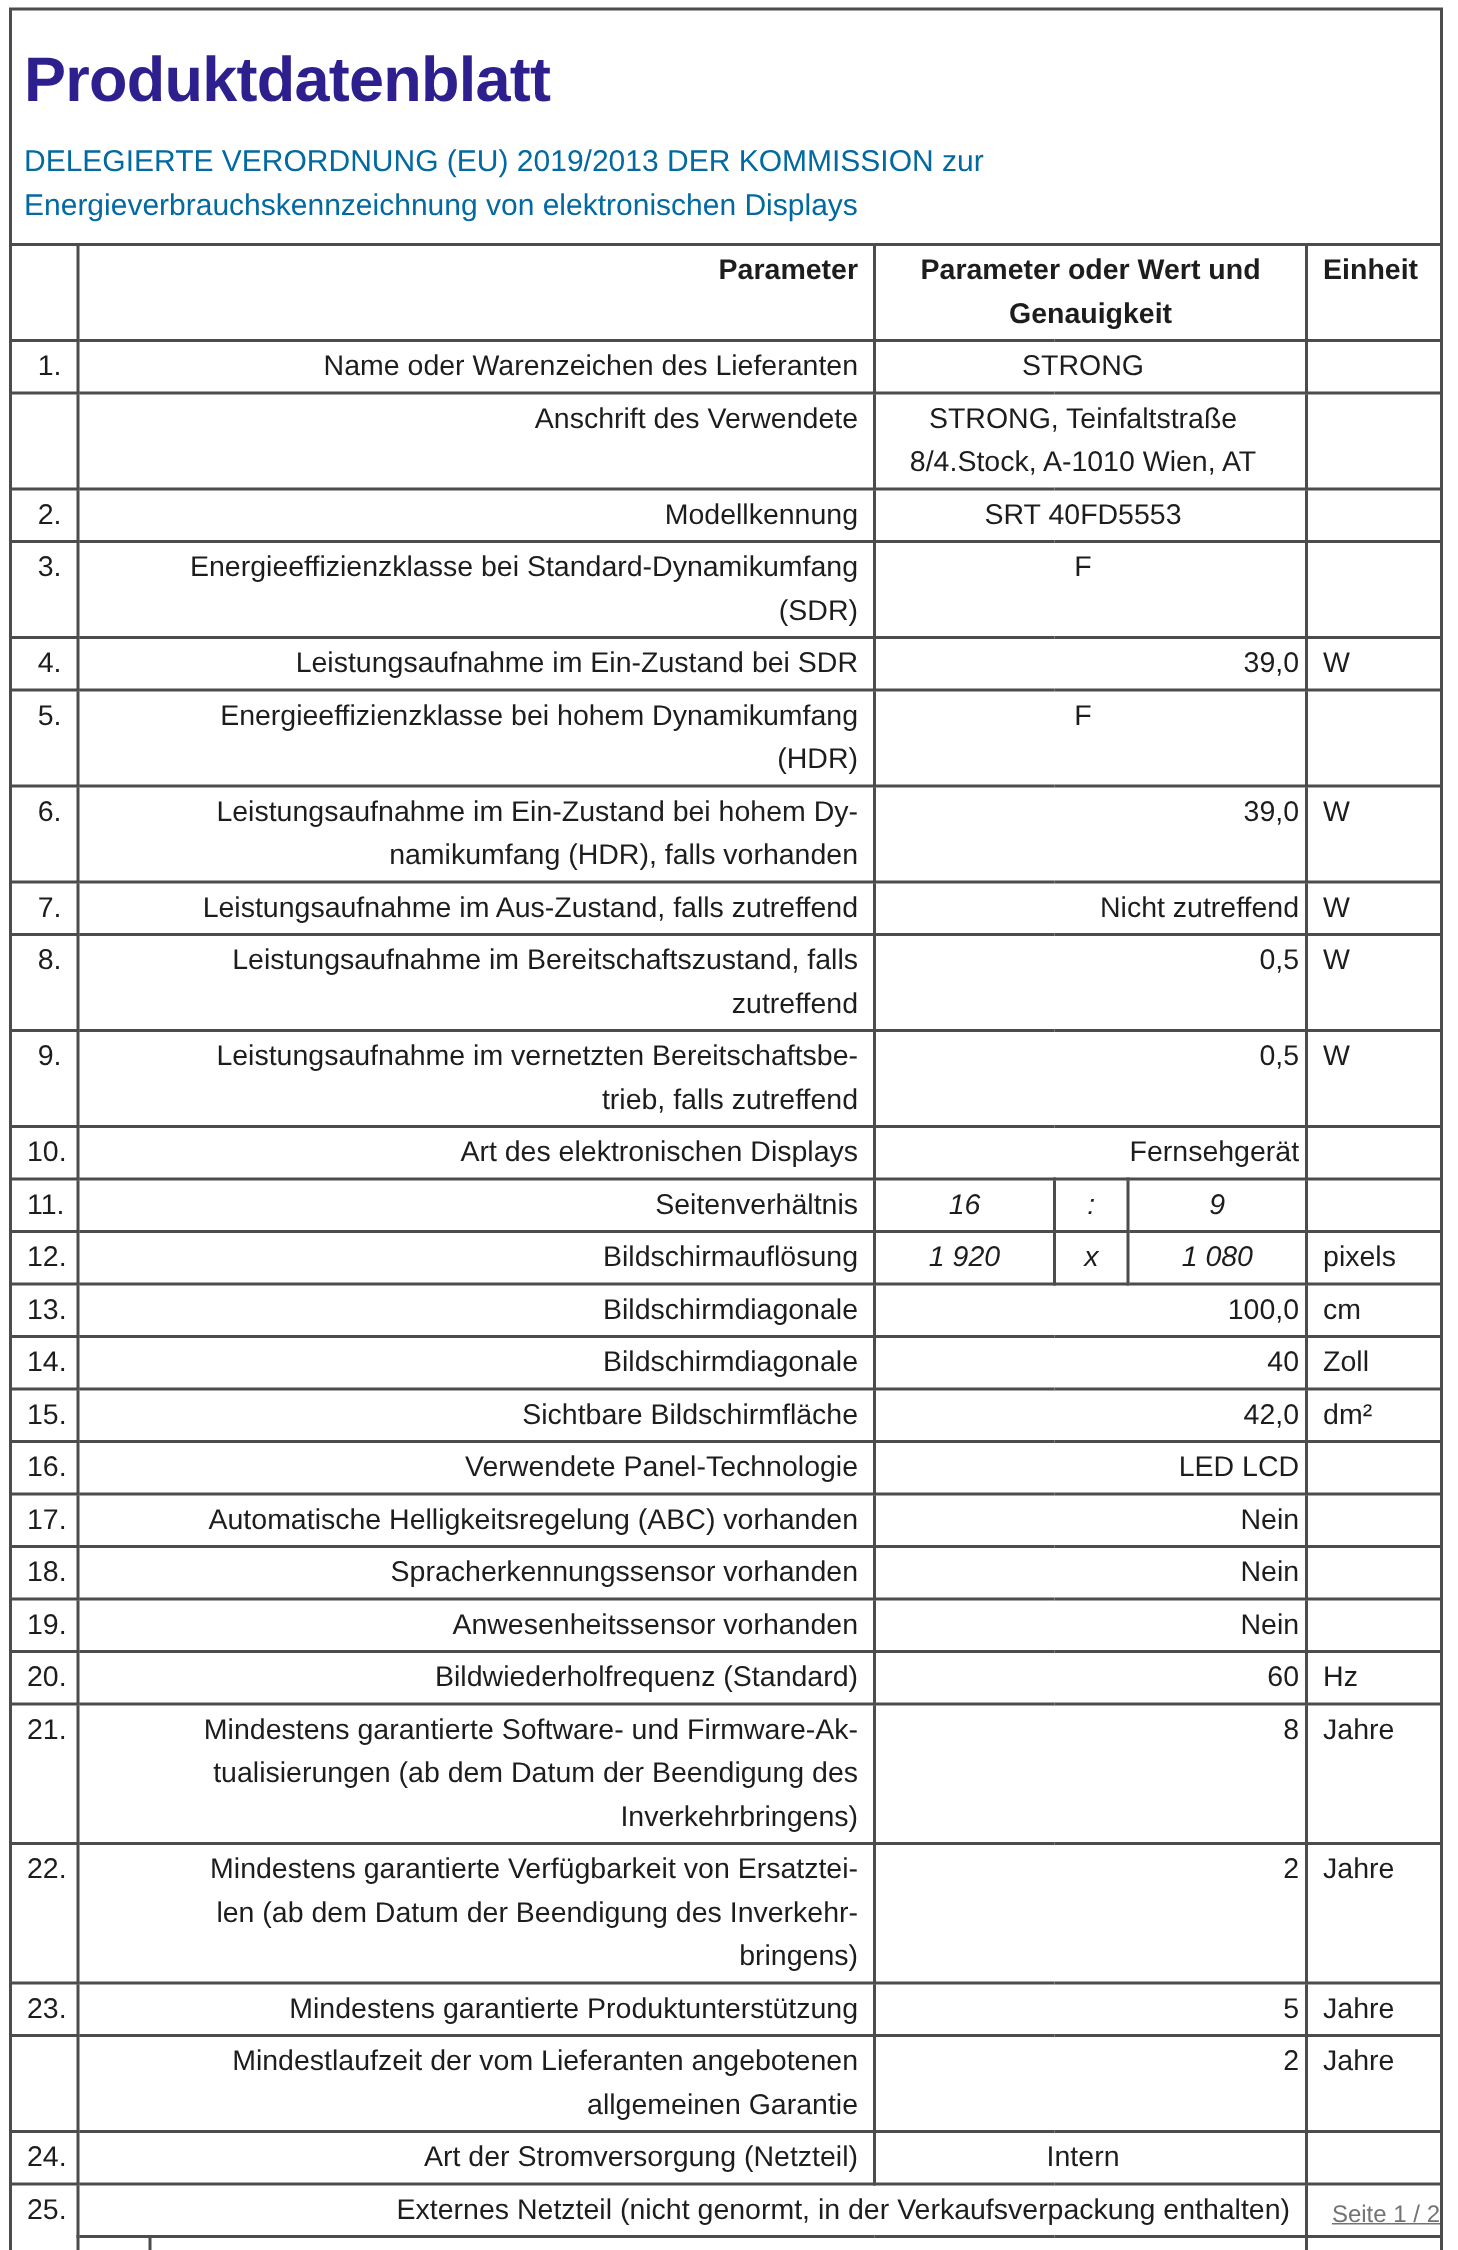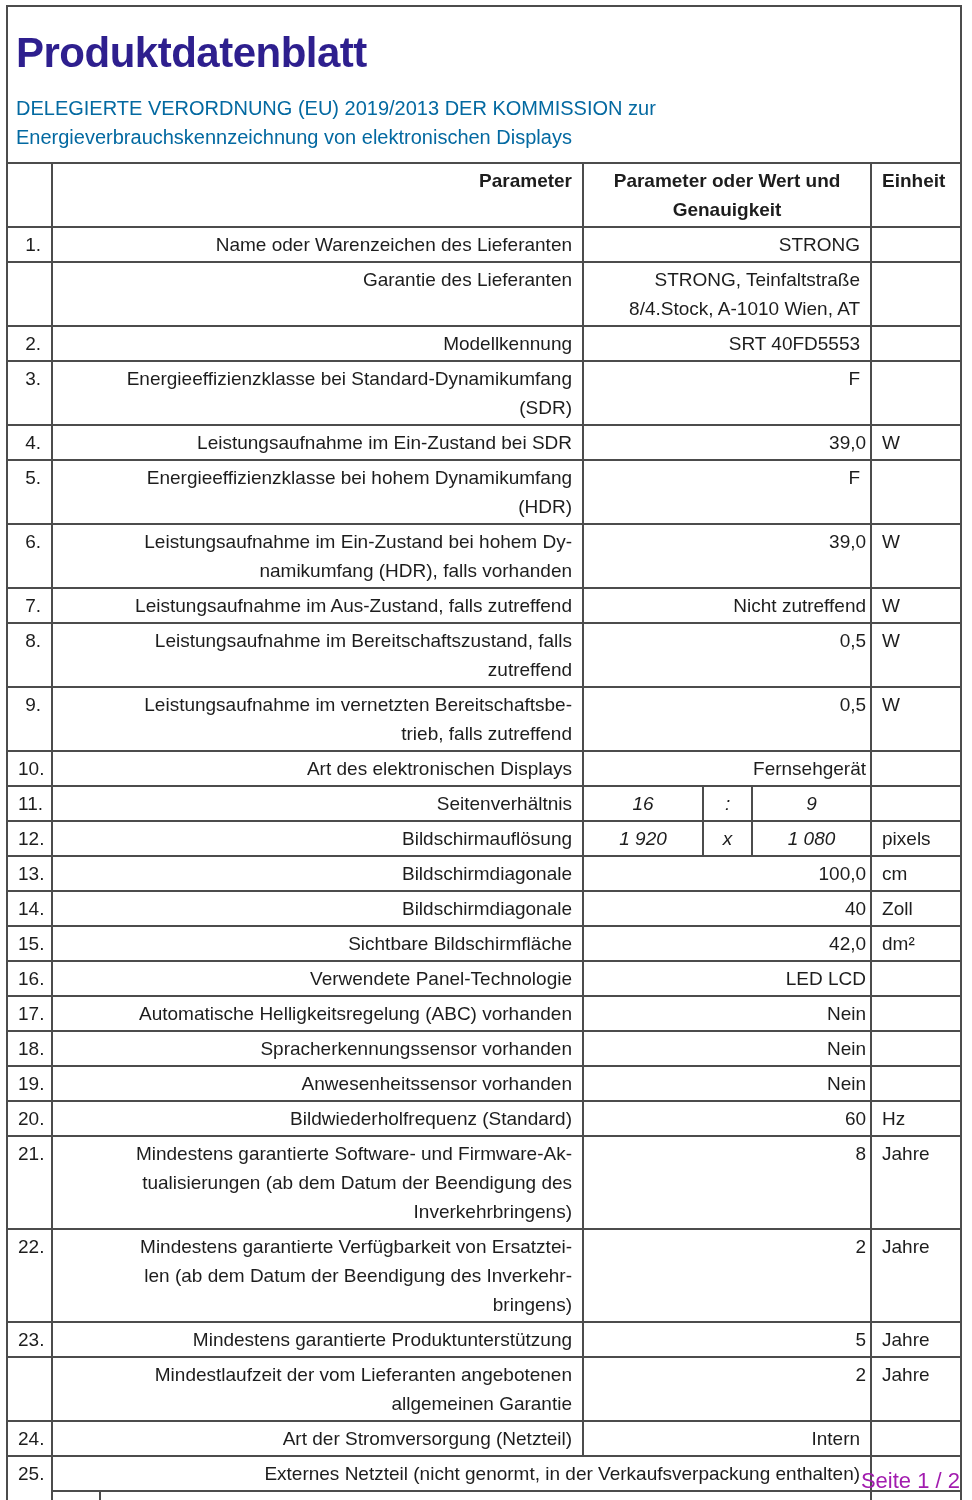--- a/index.html
+++ b/index.html
@@ -53,39 +53,40 @@
     vertical-align: top;
     font-size: 19px;
     line-height: 29px;
     padding: 2px 10px;
     overflow: hidden;
   }
   th { font-weight: bold; text-align: center; }
   .num   { text-align: right; padding-right: 7px; padding-left: 2px; }
   .param { text-align: right; padding-left: 12px; white-space: pre-line; margin-left: 20px; }
   .value { white-space: pre-line; }
-  .value.left  { text-align: right;  padding-left: 0; }
+  .value.left  { text-align: center;  padding-left: 0; }
   .value.right { text-align: right; padding-right: 4px; }
   .value.mid   { text-align: center; padding-left: 2px; padding-right: 2px; font-style: italic; }
   .unit  { text-align: left; padding-left: 12px; }
   .value-h { white-space: pre-line; }
   .icell {
     font-style: italic;
     text-align: center;
     padding-left: 2px;
     padding-right: 2px;
     font-family: "Liberation Serif", serif;
     font-size: 20px;
   }
   .footer {
     position: absolute;
     right: 12px;
     top: 1468px;
-    font-size: 22px;
-    color: #a21caf;
+    font-size: 16px;
+    color: #737373;
+    text-decoration: underline;
   }
 </style>
 </head>
 <body>
 
 <div class="page">
   <div class="sheet">
 
     <div class="title-block">
       <h1 class="doc-title" style="color: rgb(46, 31, 142);">Produktdatenblatt</h1>
@@ -114,21 +115,21 @@
       </thead>
       <tbody>
           <tr>
             <td class="num">1.</td>
             <td class="param" colspan="2">Name oder Warenzeichen des Lieferanten</td>
             <td class="value left" colspan="3">STRONG</td>
             <td class="unit"></td>
           </tr>
           <tr>
             <td class="num"></td>
-            <td class="param" colspan="2">Garantie des Lieferanten</td>
+            <td class="param" colspan="2">Anschrift des Verwendete</td>
             <td class="value left" colspan="3">STRONG, Teinfaltstraße
 8/4.Stock, A-1010 Wien, AT</td>
             <td class="unit"></td>
           </tr>
           <tr>
             <td class="num">2.</td>
             <td class="param" colspan="2">Modellkennung</td>
             <td class="value left" colspan="3">SRT 40FD5553</td>
             <td class="unit"></td>
           </tr>

